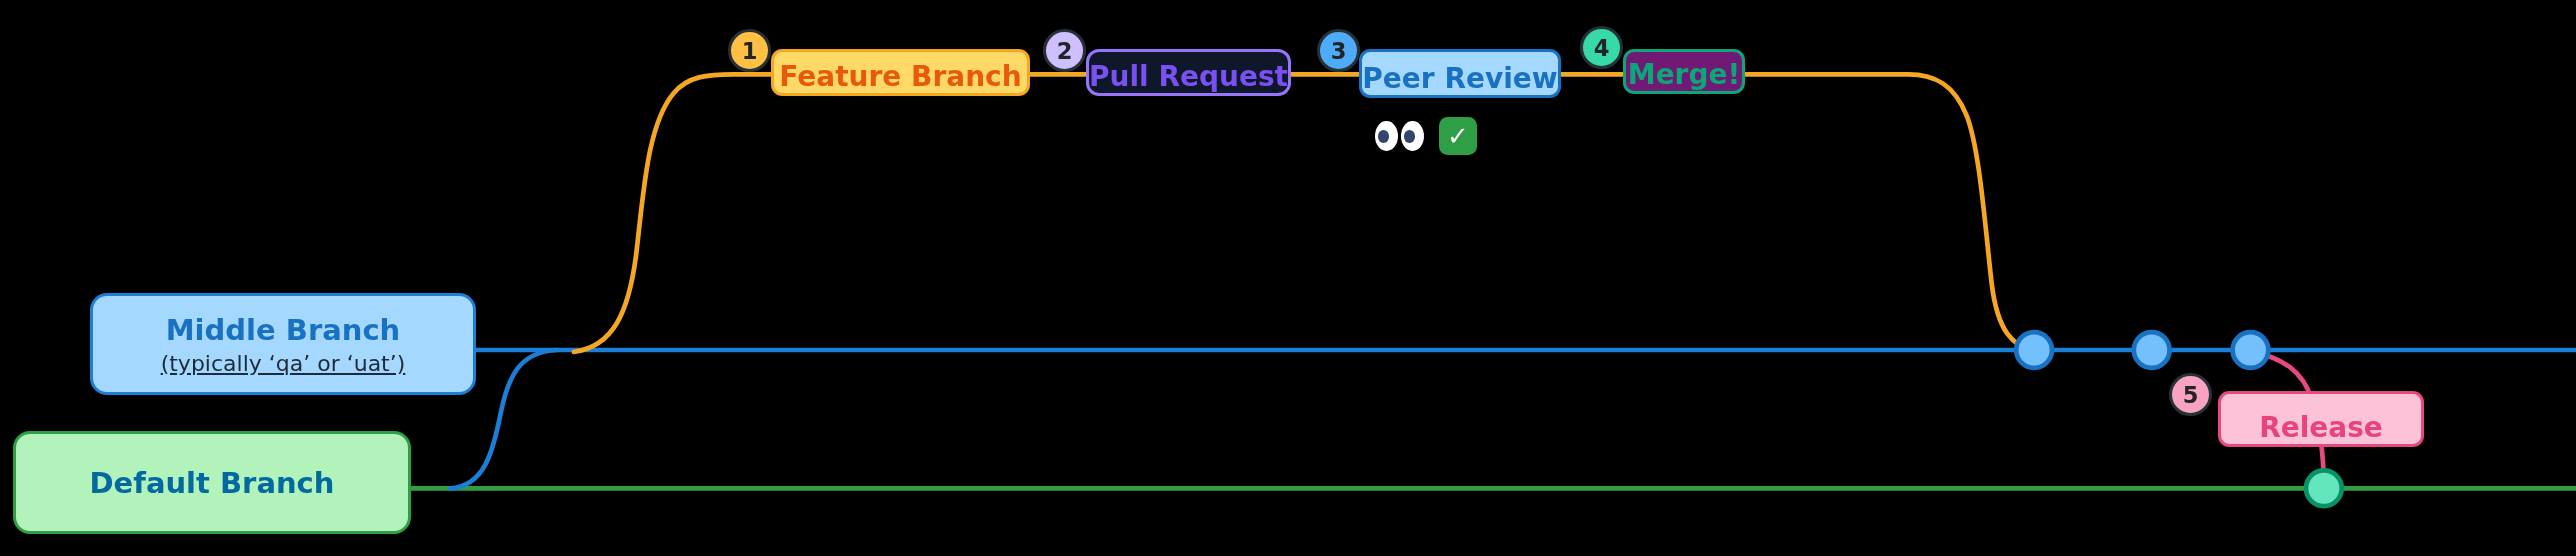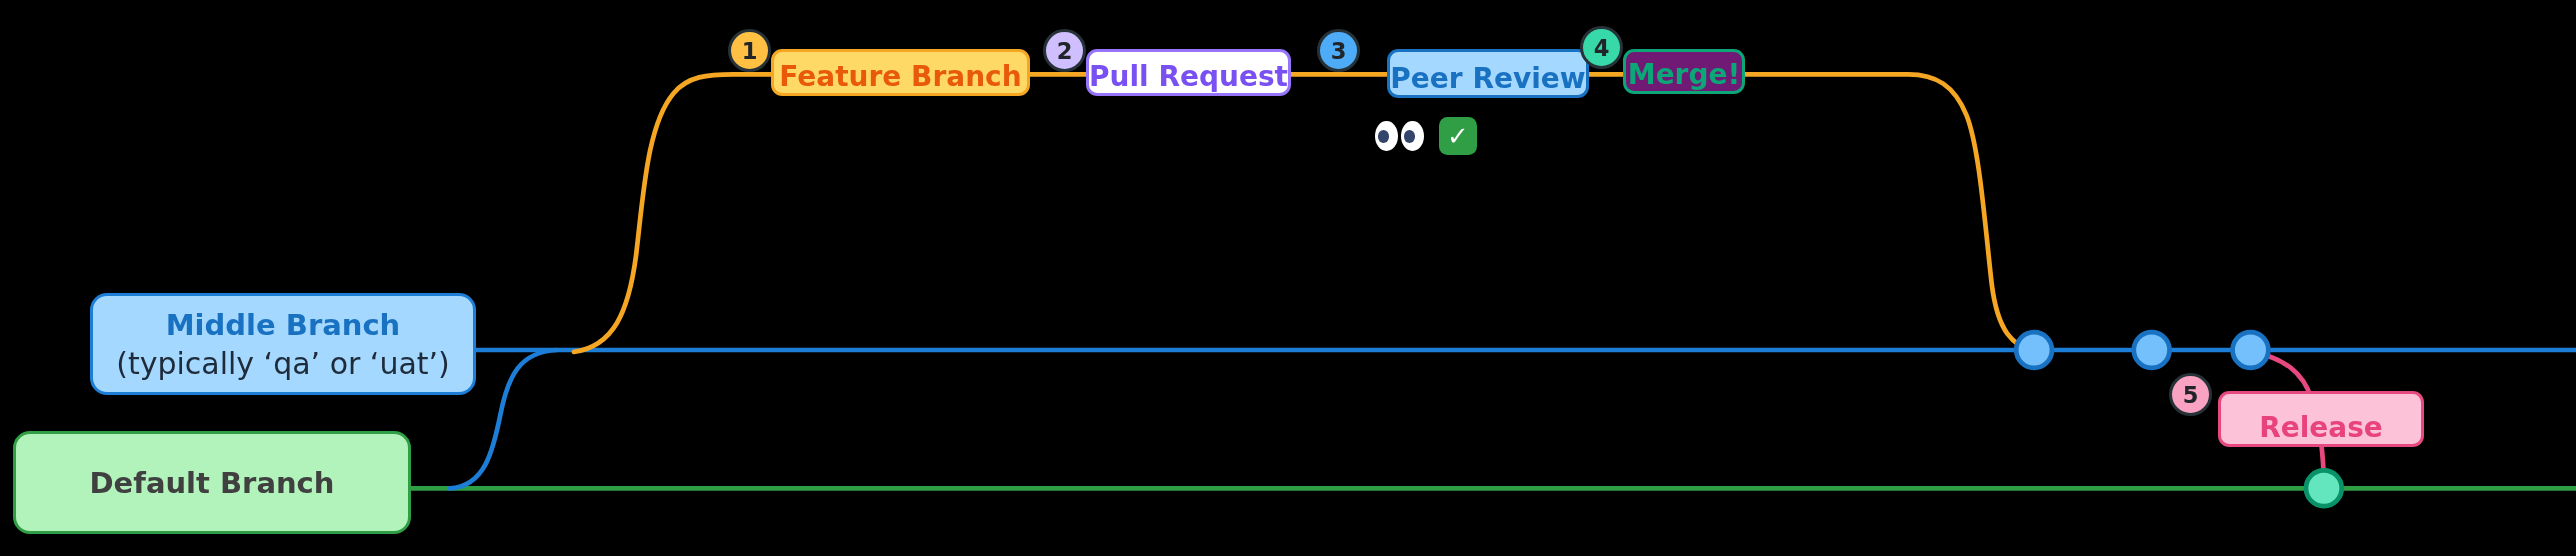--- a/index.html
+++ b/index.html
@@ -34,24 +34,24 @@
     display: flex; align-items: flex-end; justify-content: center;
     font-size: 28px; font-weight: bold;
     z-index: 2;
   }
   
   .s1-badge { left: 728px; top: 29px; background: #ffc043; }
   .s1-box   { left: 771px; top: 49px; width: 259px; height: 47px;
               background: #ffd966; border-color: #f5a623; color: #e8590c; }
   .s2-badge { left: 1043px; top: 29px; background: #d0bfff; }
   .s2-box   { left: 1086px; top: 49px; width: 205px; height: 47px;
-              background: #ffffff; border-color: #9775fa; color: #7950f2; }
+              background: #0f172a; border-color: #9775fa; color: #7950f2; border-radius: 13px; }
   .s3-badge { left: 1317px; top: 29px; background: #4dabf7; }
   .s3-box   { left: 1359px; top: 49px; width: 202px; height: 49px;
-              background: #a5d8ff; border-color: #1971c2; color: #1971c2; margin-left: 28px; }
+              background: #a5d8ff; border-color: #1971c2; color: #1971c2; }
   .s4-badge { left: 1580px; top: 26px; background: #38d9a9; }
   .s4-box   { left: 1623px; top: 49px; width: 122px; height: 45px;
               background: #701a75; border-color: #0ca678; color: #0ca678; }
   .s5-badge { left: 2169px; top: 373px; background: #faa2c1; }
   .s5-box   { left: 2218px; top: 391px; width: 206px; height: 56px;
               background: #fcc2d7; border-color: #e64980; color: #e8437c; }
 
   
   .reactions {
     position: absolute; left: 1375px; top: 117px;
@@ -84,22 +84,22 @@
     align-items: center; justify-content: center;
     gap: 4px;
     z-index: 2;
   }
   .middle-box  { left: 90px;  top: 293px; width: 386px; height: 102px;
                  background: #a5d8ff; border-color: #1c7ed6; }
   .default-box { left: 13px;  top: 431px; width: 398px; height: 103px;
                  background: #b2f2bb; border-color: #2f9e44; }
   .branch-title { font-size: 29px; font-weight: bold; }
   .middle-box .branch-title { color: #1971c2; }
-  .default-box .branch-title { color: #404040; }
-  .branch-subtitle { font-size: 30px; color: #1d2b3a; }
+  .default-box .branch-title { color: #0369a1; }
+  .branch-subtitle { font-size: 22px; color: #1d2b3a; text-decoration: underline; }
 </style>
 </head>
 <body>
 
 <div class="canvas">
 
   <svg class="lines" width="2576" height="557" viewBox="0 0 2738 592">
     <path d="M506 372 H2738" stroke="#1c7ed6"></path>
     <path d="M437 519 H2738" stroke="#2f9e44"></path>
     <path d="M478 519 C515 517 524 480 532 440 C540 400 552 374 592 372" stroke="#1c7ed6"></path>

